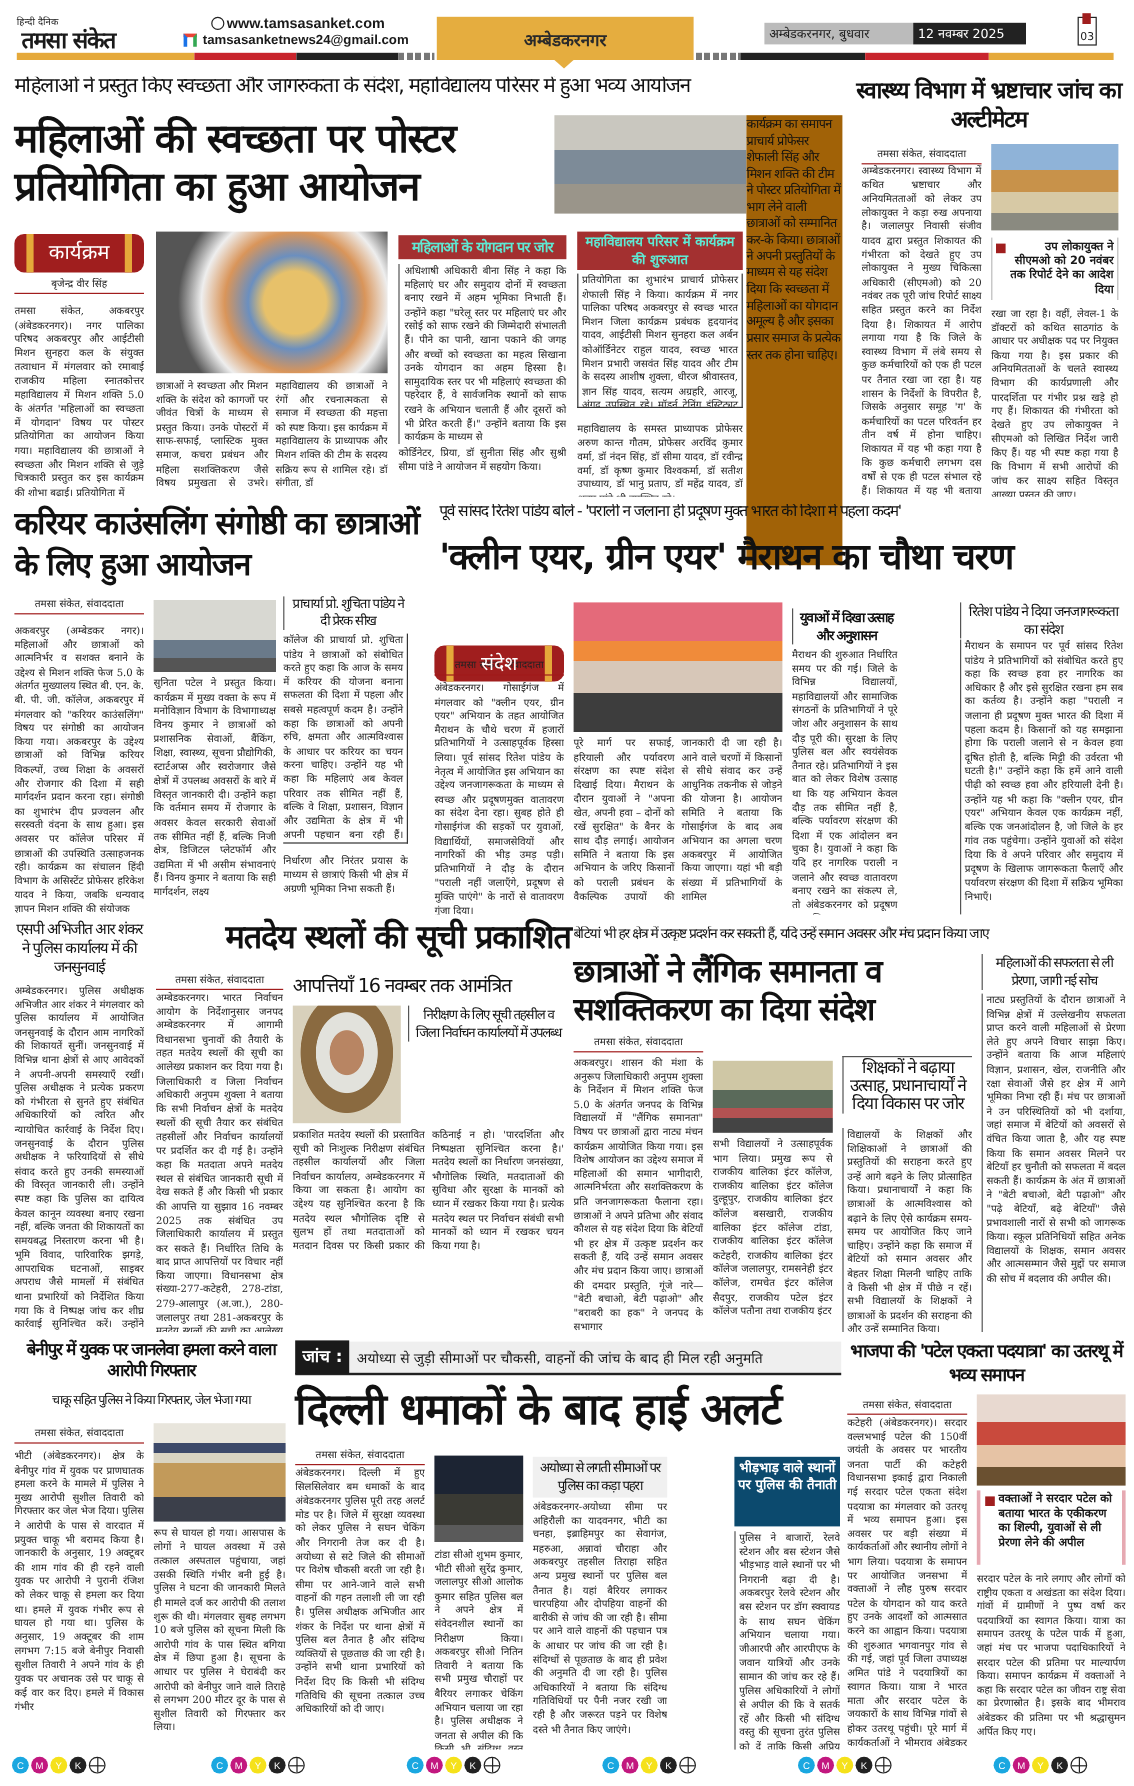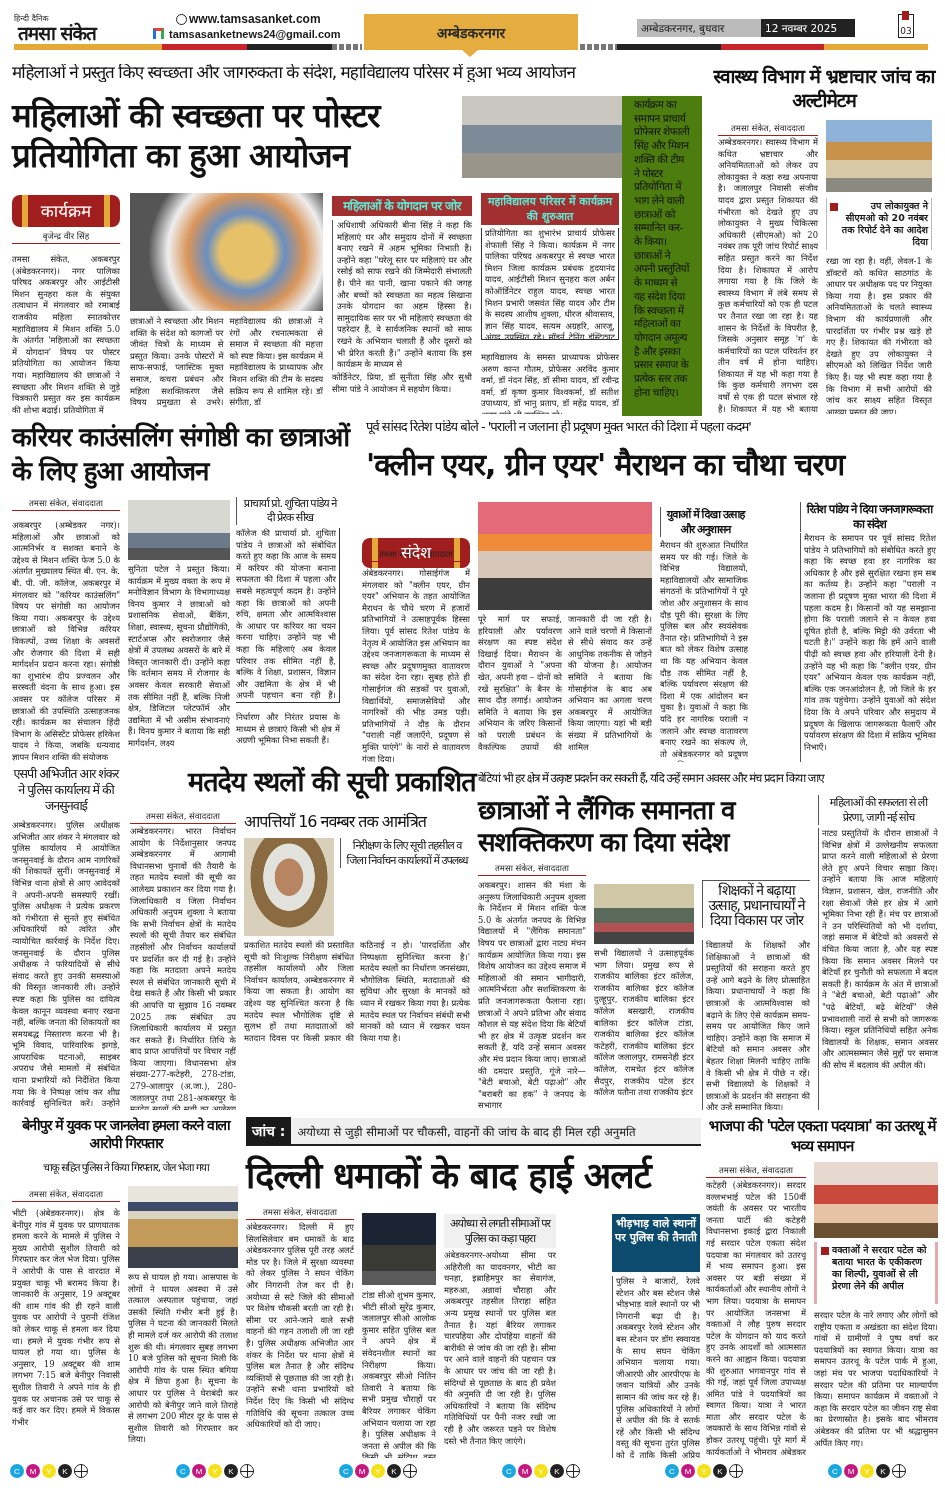--- a/index.html
+++ b/index.html
@@ -47,21 +47,21 @@
   <div class="abs" style="left:761px;top:19px;height:18px;width:94px;background:#222;color:#fff;font-size:10.5px;padding:2px 4px;">12 नवम्बर 2025</div>
   <div class="abs" style="left:898px;top:14px;width:16px;height:24px;border:1.5px solid #222;background:#fff;">
     <div style="position:absolute;left:3px;top:-4px;width:7px;height:9px;background:#a01e1e;"></div>
     <div style="position:absolute;left:0;right:0;bottom:1px;text-align:center;font-size:9px;">03</div>
   </div>
 </div>
 
 <div class="abs hl" style="left:12px;top:64px;width:690px;font-size:17px;font-weight:normal;white-space:nowrap;overflow:hidden;">महिलाओं ने प्रस्तुत किए स्वच्छता और जागरुकता के संदेश, महाविद्यालय परिसर में हुआ भव्य आयोजन</div>
 <div class="abs hl" style="left:12px;top:96px;width:440px;font-size:33px;line-height:40px;">महिलाओं की स्वच्छता पर पोस्टर प्रतियोगिता का हुआ आयोजन</div>
 <div class="abs photo" style="left:462px;top:96px;width:160px;height:82px;background:linear-gradient(180deg,#c9c7bf 0 35%,#7d8b98 35% 70%,#9a958a 70%);"></div>
-<div class="abs" style="left:622px;top:96px;width:80px;height:320px;background:#4d7c0f;padding:2px 12px;">
+<div class="abs" style="left:622px;top:96px;width:80px;height:375px;background:#a16207;padding:2px 0;">
   <div class="hl" style="font-size:10.5px;line-height:13.7px;font-weight:normal;letter-spacing:-0.5px;">कार्यक्रम का समापन प्राचार्य प्रोफेसर शेफाली सिंह और मिशन शक्ति की टीम ने पोस्टर प्रतियोगिता में भाग लेने वाली छात्राओं को सम्मानित कर-के किया। छात्राओं ने अपनी प्रस्तुतियों के माध्यम से यह संदेश दिया कि स्वच्छता में महिलाओं का योगदान अमूल्य है और इसका प्रसार समाज के प्रत्येक स्तर तक होना चाहिए।</div>
 </div>
 
 <div class="abs sticker" style="left:12px;top:195px;width:108px;height:32px;">
   <span style="position:relative;z-index:1;font-size:17px;line-height:32px;">कार्यक्रम</span>
 </div>
 <div class="abs byline" style="left:12px;top:230px;width:108px;">बृजेन्द्र वीर सिंह</div>
 <div class="abs col-text" style="left:12px;top:254px;width:108px;height:160px;">तमसा संकेत, अकबरपुर (अंबेडकरनगर)। नगर पालिका परिषद अकबरपुर और आईटीसी मिशन सुनहरा कल के संयुक्त तत्वाधान में मंगलवार को रमाबाई राजकीय महिला स्नातकोत्तर महाविद्यालय में मिशन शक्ति 5.0 के अंतर्गत 'महिलाओं का स्वच्छता में योगदान' विषय पर पोस्टर प्रतियोगिता का आयोजन किया गया। महाविद्यालय की छात्राओं ने स्वच्छता और मिशन शक्ति से जुड़े चित्रकारी प्रस्तुत कर इस कार्यक्रम की शोभा बढ़ाई। प्रतियोगिता में</div>
 <div class="abs photo" style="left:130px;top:193px;width:193px;height:118px;background:radial-gradient(circle at 60% 50%,#e7c16a 0 20%,#6b8fbf 30%,#d9955a 45%,#eee 60%,#555 75%);"></div>
 <div class="abs col-text" style="left:130px;top:316px;width:193px;height:98px;column-count:2;column-gap:6px;">छात्राओं ने स्वच्छता और मिशन शक्ति के संदेश को कागजों पर जीवंत चित्रों के माध्यम से प्रस्तुत किया। उनके पोस्टरों में साफ-सफाई, प्लास्टिक मुक्त समाज, कचरा प्रबंधन और महिला सशक्तिकरण जैसे विषय प्रमुखता से उभरे। महाविद्यालय की छात्राओं ने रंगों और रचनात्मकता से समाज में स्वच्छता की महत्ता को स्पष्ट किया। इस कार्यक्रम में महाविद्यालय के प्राध्यापक और मिशन शक्ति की टीम के सदस्य सक्रिय रूप से शामिल रहे। डॉ संगीता, डॉ</div>
@@ -95,21 +95,21 @@
 <div class="abs hl" style="left:366px;top:447px;width:572px;font-size:30px;line-height:36px;white-space:nowrap;">'क्लीन एयर, ग्रीन एयर' मैराथन का चौथा चरण</div>
 <div class="abs sticker" style="left:362px;top:506px;width:108px;height:30px;">
   <span style="position:relative;z-index:1;font-size:16px;line-height:30px;">संदेश</span>
 </div>
 <div class="abs byline" style="left:362px;top:548px;width:108px;">तमसा संकेत, संवाददाता</div>
 <div class="abs col-text" style="left:362px;top:568px;width:108px;height:194px;">अंबेडकरनगर। गोसाईगंज में मंगलवार को "क्लीन एयर, ग्रीन एयर" अभियान के तहत आयोजित मैराथन के चौथे चरण में हजारों प्रतिभागियों ने उत्साहपूर्वक हिस्सा लिया। पूर्व सांसद रितेश पांडेय के नेतृत्व में आयोजित इस अभियान का उद्देश्य जनजागरूकता के माध्यम से स्वच्छ और प्रदूषणमुक्त वातावरण का संदेश देना रहा। सुबह होते ही गोसाईगंज की सड़कों पर युवाओं, विद्यार्थियों, समाजसेवियों और नागरिकों की भीड़ उमड़ पड़ी। प्रतिभागियों ने दौड़ के दौरान "पराली नहीं जलाएँगे, प्रदूषण से मुक्ति पाएंगे" के नारों से वातावरण गुंजा दिया।</div>
 <div class="abs photo" style="left:478px;top:502px;width:174px;height:108px;background:linear-gradient(180deg,#e46a7a 0 30%,#f08b3a 30% 45%,#d7c7b8 45% 70%,#3d3d3d 70%);"></div>
 <div class="abs col-text" style="left:478px;top:614px;width:174px;height:148px;column-count:2;column-gap:6px;">पूरे मार्ग पर सफाई, हरियाली और पर्यावरण संरक्षण का स्पष्ट संदेश दिखाई दिया। मैराथन के दौरान युवाओं ने "अपना खेत, अपनी हवा – दोनों को रखें सुरक्षित" के बैनर के साथ दौड़ लगाई। आयोजन समिति ने बताया कि इस अभियान के जरिए किसानों को पराली प्रबंधन के वैकल्पिक उपायों की जानकारी दी जा रही है। आने वाले चरणों में किसानों से सीधे संवाद कर उन्हें आधुनिक तकनीक से जोड़ने की योजना है। आयोजन समिति ने बताया कि गोसाईगंज के बाद अब अभियान का अगला चरण अकबरपुर में आयोजित किया जाएगा। यहां भी बड़ी संख्या में प्रतिभागियों के शामिल</div>
 <div class="abs hl vline" style="left:660px;top:507px;width:88px;font-size:11px;line-height:15px;text-align:center;padding-left:2px;">युवाओं में दिखा उत्साह और अनुशासन</div>
 <div class="abs col-text" style="left:660px;top:540px;width:88px;height:222px;">मैराथन की शुरुआत निर्धारित समय पर की गई। जिले के विभिन्न विद्यालयों, महाविद्यालयों और सामाजिक संगठनों के प्रतिभागियों ने पूरे जोश और अनुशासन के साथ दौड़ पूरी की। सुरक्षा के लिए पुलिस बल और स्वयंसेवक तैनात रहे। प्रतिभागियों ने इस बात को लेकर विशेष उत्साह था कि यह अभियान केवल दौड़ तक सीमित नहीं है, बल्कि पर्यावरण संरक्षण की दिशा में एक आंदोलन बन चुका है। युवाओं ने कहा कि यदि हर नागरिक पराली न जलाने और स्वच्छ वातावरण बनाए रखने का संकल्प ले, तो अंबेडकरनगर को प्रदूषण मुक्त जिला बनाया जा सकता है। होने की उम्मीद है। कार्यक्रम के दौरान पर्यावरण संरक्षण पर प्रदर्शनी, जागरूकता रैली और पौधरोपण अभियान भी चलाया जाएगा।</div>
-<div class="abs hl vline" style="left:800px;top:502px;width:136px;font-size:11.5px;line-height:15px;text-align:center;font-weight:bold;padding-left:2px;">रितेश पांडेय ने दिया जनजागरूकता का संदेश</div>
+<div class="abs hl vline" style="left:800px;top:502px;width:136px;font-size:11.5px;line-height:15px;text-align:center;font-weight:normal;padding-left:2px;">रितेश पांडेय ने दिया जनजागरूकता का संदेश</div>
 <div class="abs col-text" style="left:800px;top:533px;width:136px;height:229px;border-left:1px solid #555;padding-left:3px;">मैराथन के समापन पर पूर्व सांसद रितेश पांडेय ने प्रतिभागियों को संबोधित करते हुए कहा कि स्वच्छ हवा हर नागरिक का अधिकार है और इसे सुरक्षित रखना हम सब का कर्तव्य है। उन्होंने कहा "पराली न जलाना ही प्रदूषण मुक्त भारत की दिशा में पहला कदम है। किसानों को यह समझाना होगा कि पराली जलाने से न केवल हवा दूषित होती है, बल्कि मिट्टी की उर्वरता भी घटती है।" उन्होंने कहा कि हमें आने वाली पीढ़ी को स्वच्छ हवा और हरियाली देनी है। उन्होंने यह भी कहा कि "क्लीन एयर, ग्रीन एयर" अभियान केवल एक कार्यक्रम नहीं, बल्कि एक जनआंदोलन है, जो जिले के हर गांव तक पहुंचेगा। उन्होंने युवाओं को संदेश दिया कि वे अपने परिवार और समुदाय में प्रदूषण के खिलाफ जागरूकता फैलाएँ और पर्यावरण संरक्षण की दिशा में सक्रिय भूमिका निभाएँ।</div>
 
 <div class="abs hl" style="left:12px;top:766px;width:108px;font-size:12.5px;line-height:16px;text-align:center;font-weight:normal;">एसपी अभिजीत आर शंकर ने पुलिस कार्यालय में की जनसुनवाई</div>
 <div class="abs col-text" style="left:12px;top:820px;width:108px;height:290px;">अम्बेडकरनगर। पुलिस अधीक्षक अभिजीत आर शंकर ने मंगलवार को पुलिस कार्यालय में आयोजित जनसुनवाई के दौरान आम नागरिकों की शिकायतें सुनीं। जनसुनवाई में विभिन्न थाना क्षेत्रों से आए आवेदकों ने अपनी-अपनी समस्याएँ रखीं। पुलिस अधीक्षक ने प्रत्येक प्रकरण को गंभीरता से सुनते हुए संबंधित अधिकारियों को त्वरित और न्यायोचित कार्रवाई के निर्देश दिए। जनसुनवाई के दौरान पुलिस अधीक्षक ने फरियादियों से सीधे संवाद करते हुए उनकी समस्याओं की विस्तृत जानकारी ली। उन्होंने स्पष्ट कहा कि पुलिस का दायित्व केवल कानून व्यवस्था बनाए रखना नहीं, बल्कि जनता की शिकायतों का समयबद्ध निस्तारण करना भी है। भूमि विवाद, पारिवारिक झगड़े, आपराधिक घटनाओं, साइबर अपराध जैसे मामलों में संबंधित थाना प्रभारियों को निर्देशित किया गया कि वे निष्पक्ष जांच कर शीघ्र कार्रवाई सुनिश्चित करें। उन्होंने संबंधित थानों के प्रभारियों को निर्देशित किया कि शिकायतकर्ताओं को अनावश्यक रूप से थाने के चक्कर न लगाने पड़ें और पीड़ितों को न्याय दिलाना सर्वोच्च प्राथमिकता हो।</div>
 
 <div class="abs hl" style="left:144px;top:766px;width:340px;font-size:27px;line-height:32px;white-space:nowrap;margin-left:44px;">मतदेय स्थलों की सूची प्रकाशित</div>
 <div class="abs byline" style="left:130px;top:810px;width:106px;">तमसा संकेत, संवाददाता</div>
 <div class="abs col-text" style="left:130px;top:826px;width:106px;height:284px;">अम्बेडकरनगर। भारत निर्वाचन आयोग के निर्देशानुसार जनपद अम्बेडकरनगर में आगामी विधानसभा चुनावों की तैयारी के तहत मतदेय स्थलों की सूची का आलेख्य प्रकाशन कर दिया गया है। जिलाधिकारी व जिला निर्वाचन अधिकारी अनुपम शुक्ला ने बताया कि सभी निर्वाचन क्षेत्रों के मतदेय स्थलों की सूची तैयार कर संबंधित तहसीलों और निर्वाचन कार्यालयों पर प्रदर्शित कर दी गई है। उन्होंने कहा कि मतदाता अपने मतदेय स्थल से संबंधित जानकारी सूची में देख सकते हैं और किसी भी प्रकार की आपत्ति या सुझाव 16 नवम्बर 2025 तक संबंधित उप जिलाधिकारी कार्यालय में प्रस्तुत कर सकते हैं। निर्धारित तिथि के बाद प्राप्त आपत्तियों पर विचार नहीं किया जाएगा। विधानसभा क्षेत्र संख्या-277-कटेहरी, 278-टांडा, 279-आलापुर (अ.जा.), 280-जलालपुर तथा 281-अकबरपुर के मतदेय स्थलों की सूची का आलेख्य प्रकाशन किया गया है। प्रकाशित सूची को 10 नवम्बर 2025 से सभी के निरीक्षण हेतु उपलब्ध कराया गया है।</div>
 <div class="abs hl" style="left:244px;top:812px;width:226px;font-size:16px;line-height:20px;font-weight:normal;white-space:nowrap;">आपत्तियाँ 16 नवम्बर तक आमंत्रित</div>
 <div class="abs photo" style="left:244px;top:838px;width:90px;height:98px;background:radial-gradient(ellipse at 50% 40%,#b88563 0 22%,#e2e2dc 23% 40%,#8a6a40 41% 60%,#d8d0bb 61%);"></div>

